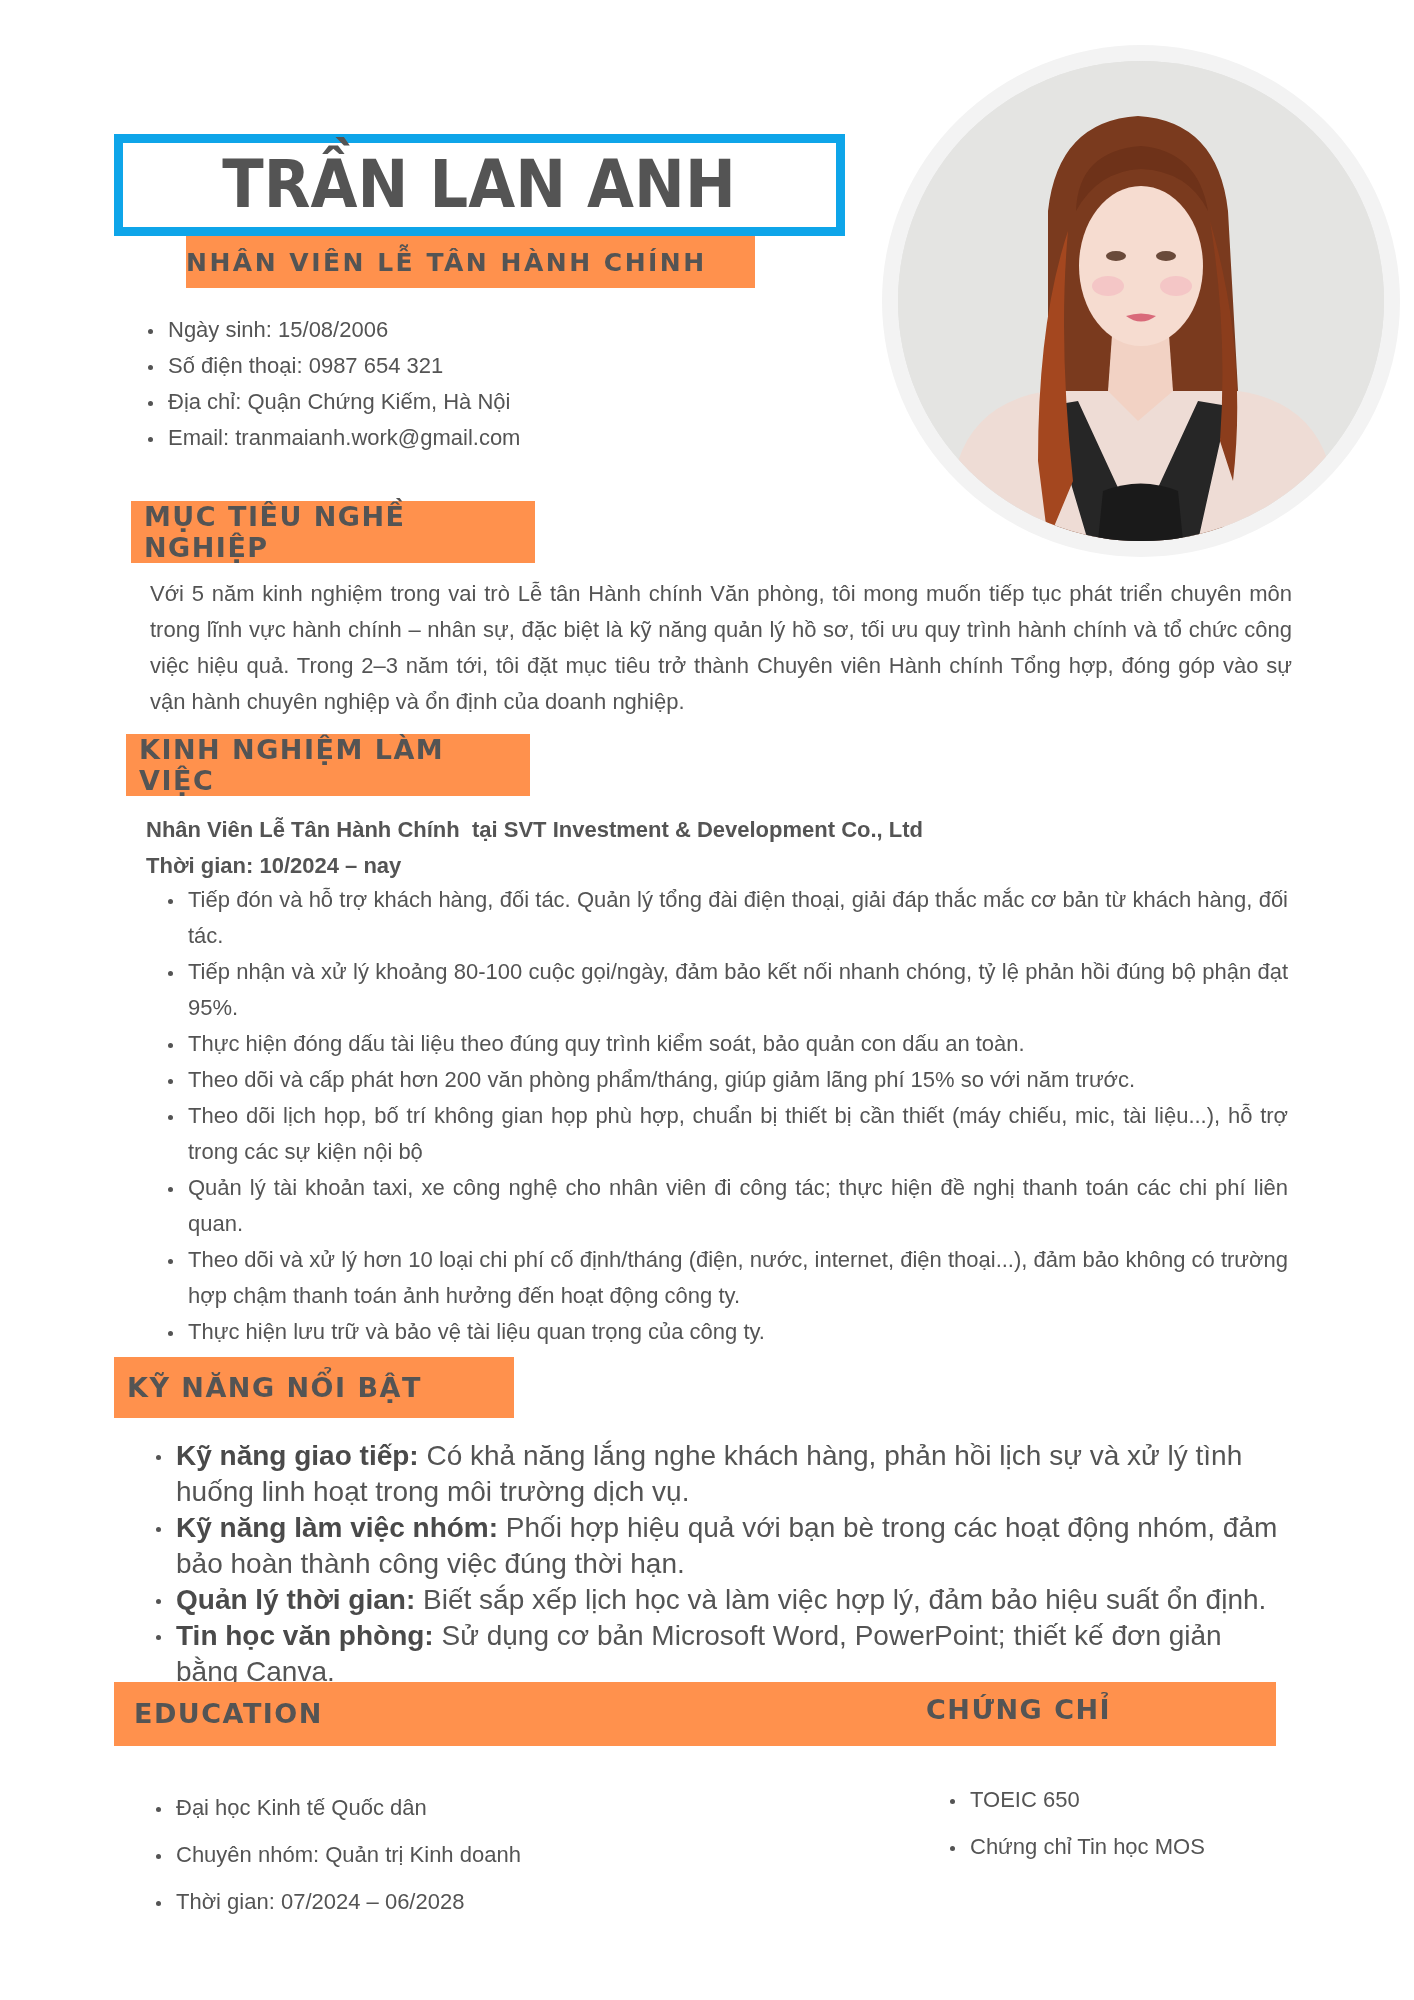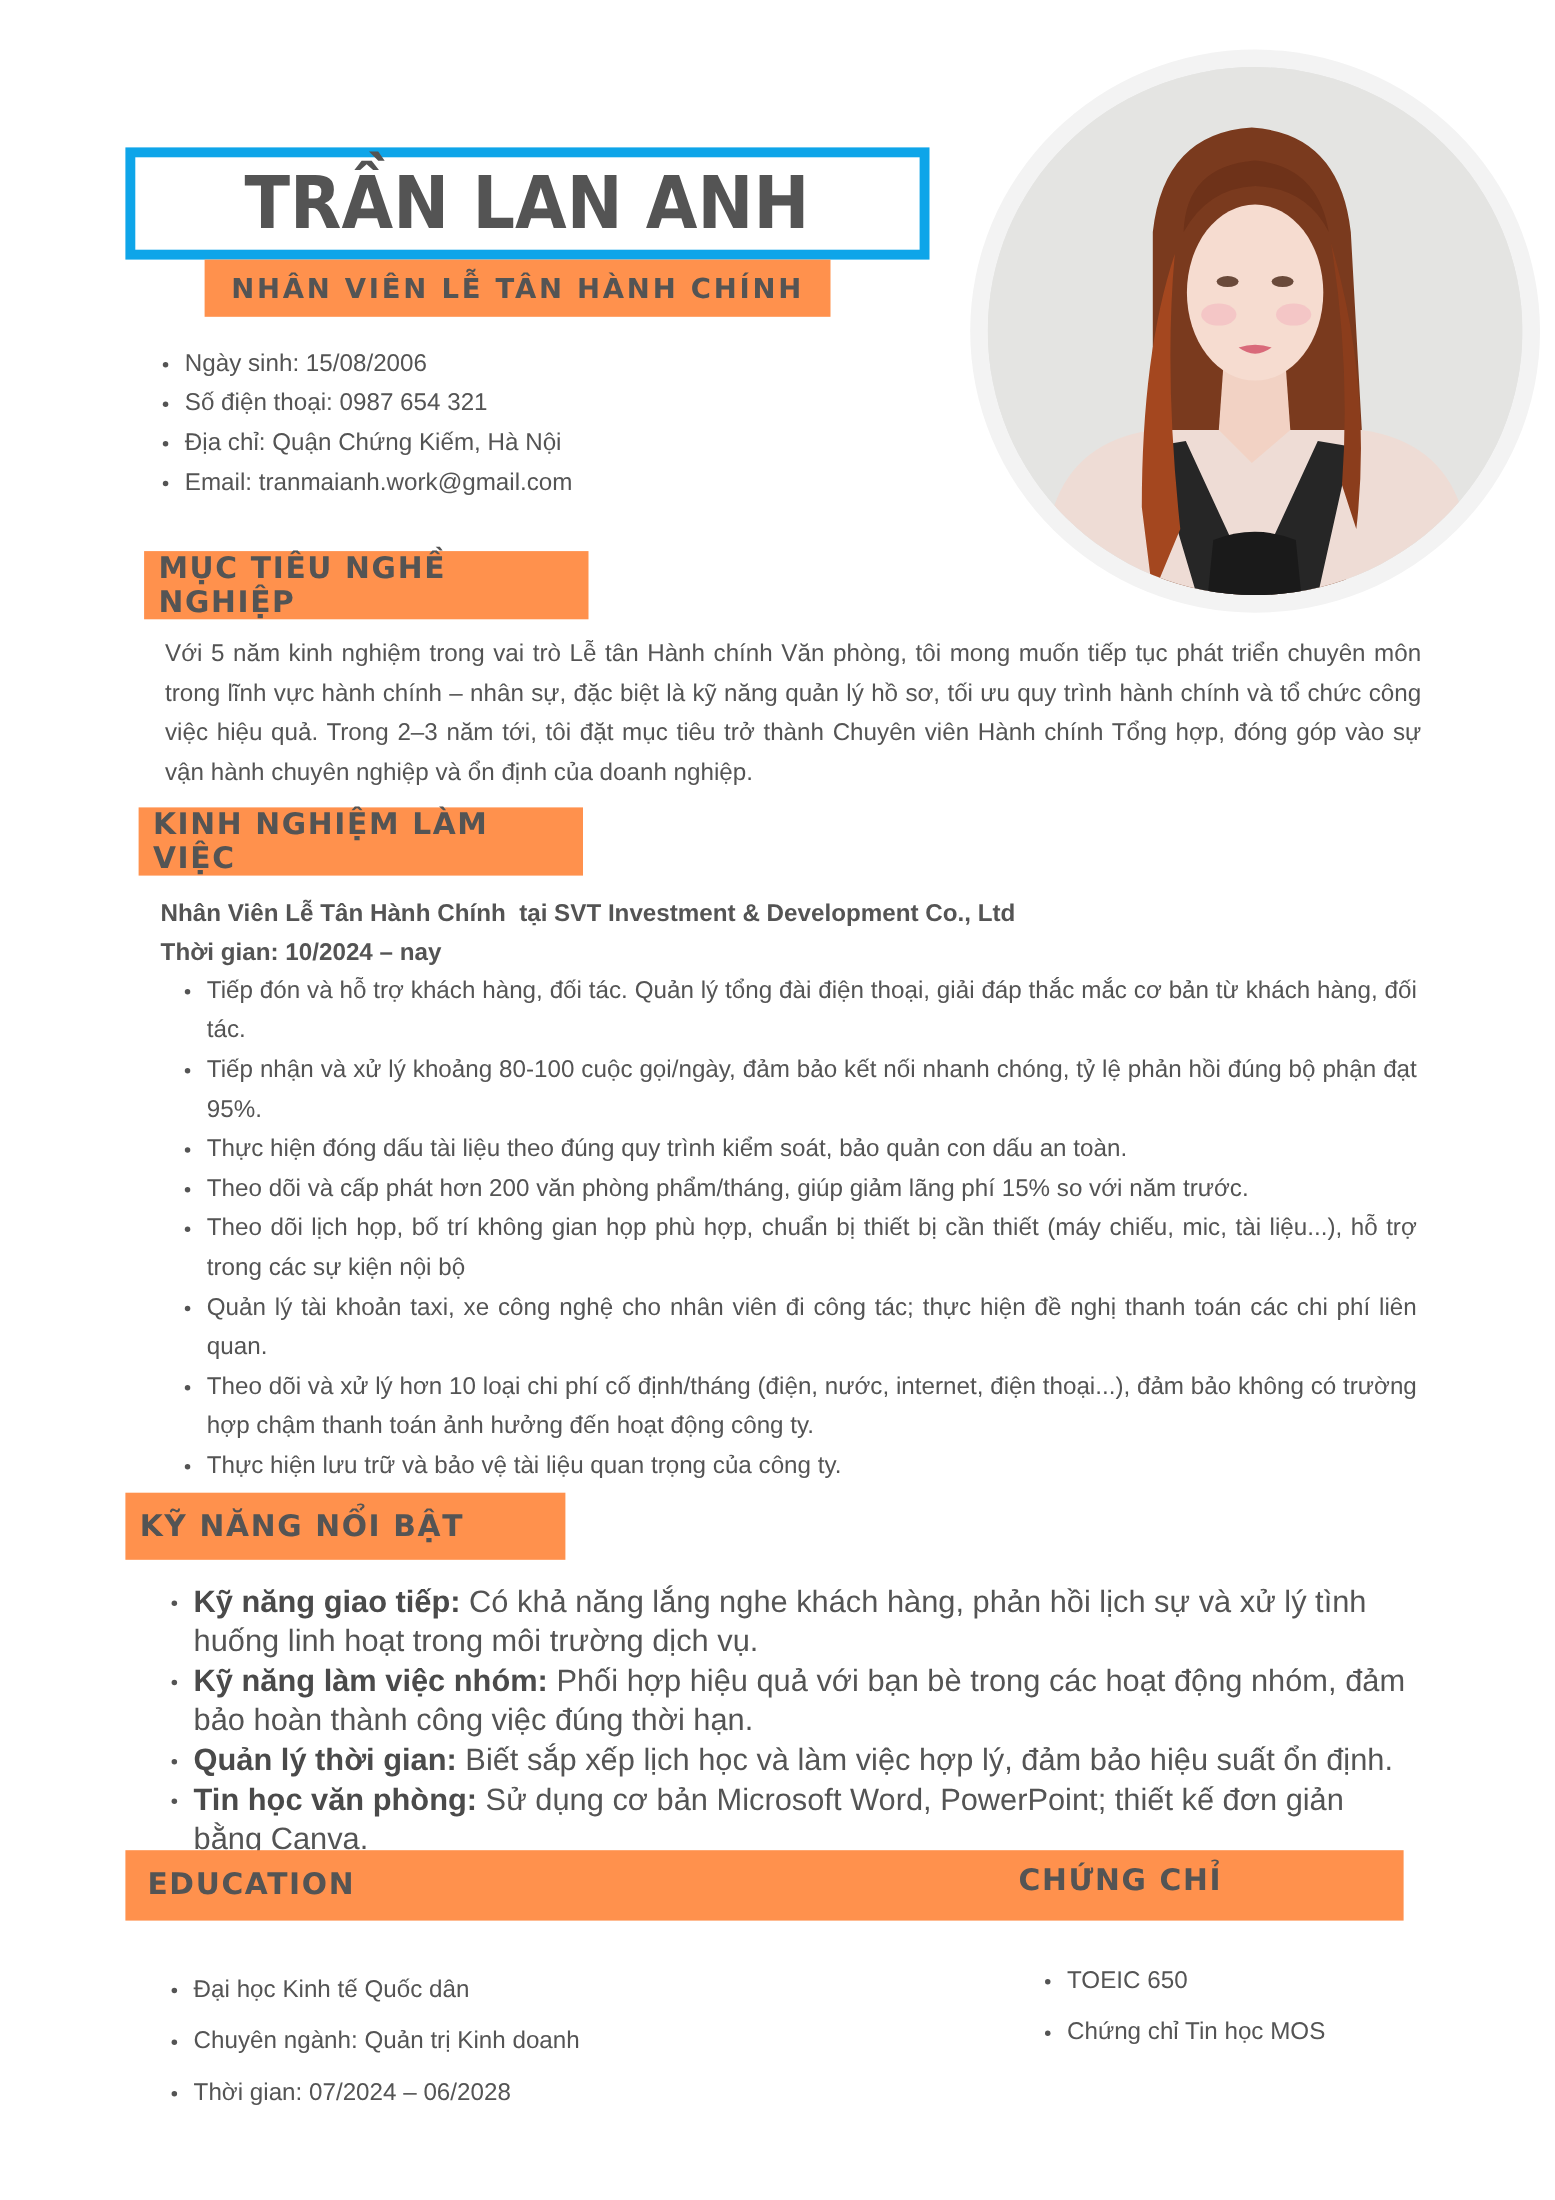--- a/index.html
+++ b/index.html
@@ -17,21 +17,21 @@
     border: 9px solid #0ea5e9; background: #fff;
     display: flex; align-items: center; justify-content: center;
   }
   .name-text {
     font-family: "DejaVu Sans", sans-serif; font-weight: bold;
     font-size: 66px; letter-spacing: 0px; color: #545454; line-height: 1;
     transform: scaleX(0.92);
   }
   .subtitle-bar {
     left: 186px; top: 236px; width: 569px; height: 52px;
-    display: flex; align-items: center; justify-content: center;
+    display: flex; align-items: center; 
   }
   .subtitle-text {
     font-family: "DejaVu Sans", sans-serif; font-weight: bold;
     font-size: 25px; letter-spacing: 2.5px; color: #545454;
   }
 
   
   .info-list { left: 148px; top: 312px; margin: 0; padding: 0; list-style: none; }
   .info-list li {
     position: relative; padding-left: 20px; height: 36px; line-height: 36px;
@@ -185,19 +185,19 @@
   <li><b>Quản lý thời gian:</b><span> Biết sắp xếp lịch học và làm việc hợp lý, đảm bảo hiệu suất ổn định.</span></li>
   <li><b>Tin học văn phòng:</b><span> Sử dụng cơ bản Microsoft Word, PowerPoint; thiết kế đơn giản bằng Canva.</span></li>
 </ul>
 
 <div class="abs orange bottom-bar"></div>
 <span class="abs sec-title edu-title">EDUCATION</span>
 <span class="abs sec-title cert-title">CHỨNG CHỈ</span>
 
 <ul class="abs edu-list">
   <li>Đại học Kinh tế Quốc dân</li>
-  <li>Chuyên ngành: Quản trị Kinh doanh</li>
+  <li>Chuyên nhóm: Quản trị Kinh doanh</li>
   <li>Thời gian: 07/2024 – 06/2028</li>
 </ul>
 <ul class="abs cert-list">
   <li>TOEIC 650</li>
   <li>Chứng chỉ Tin học MOS</li>
 </ul>
 
 </body></html>

